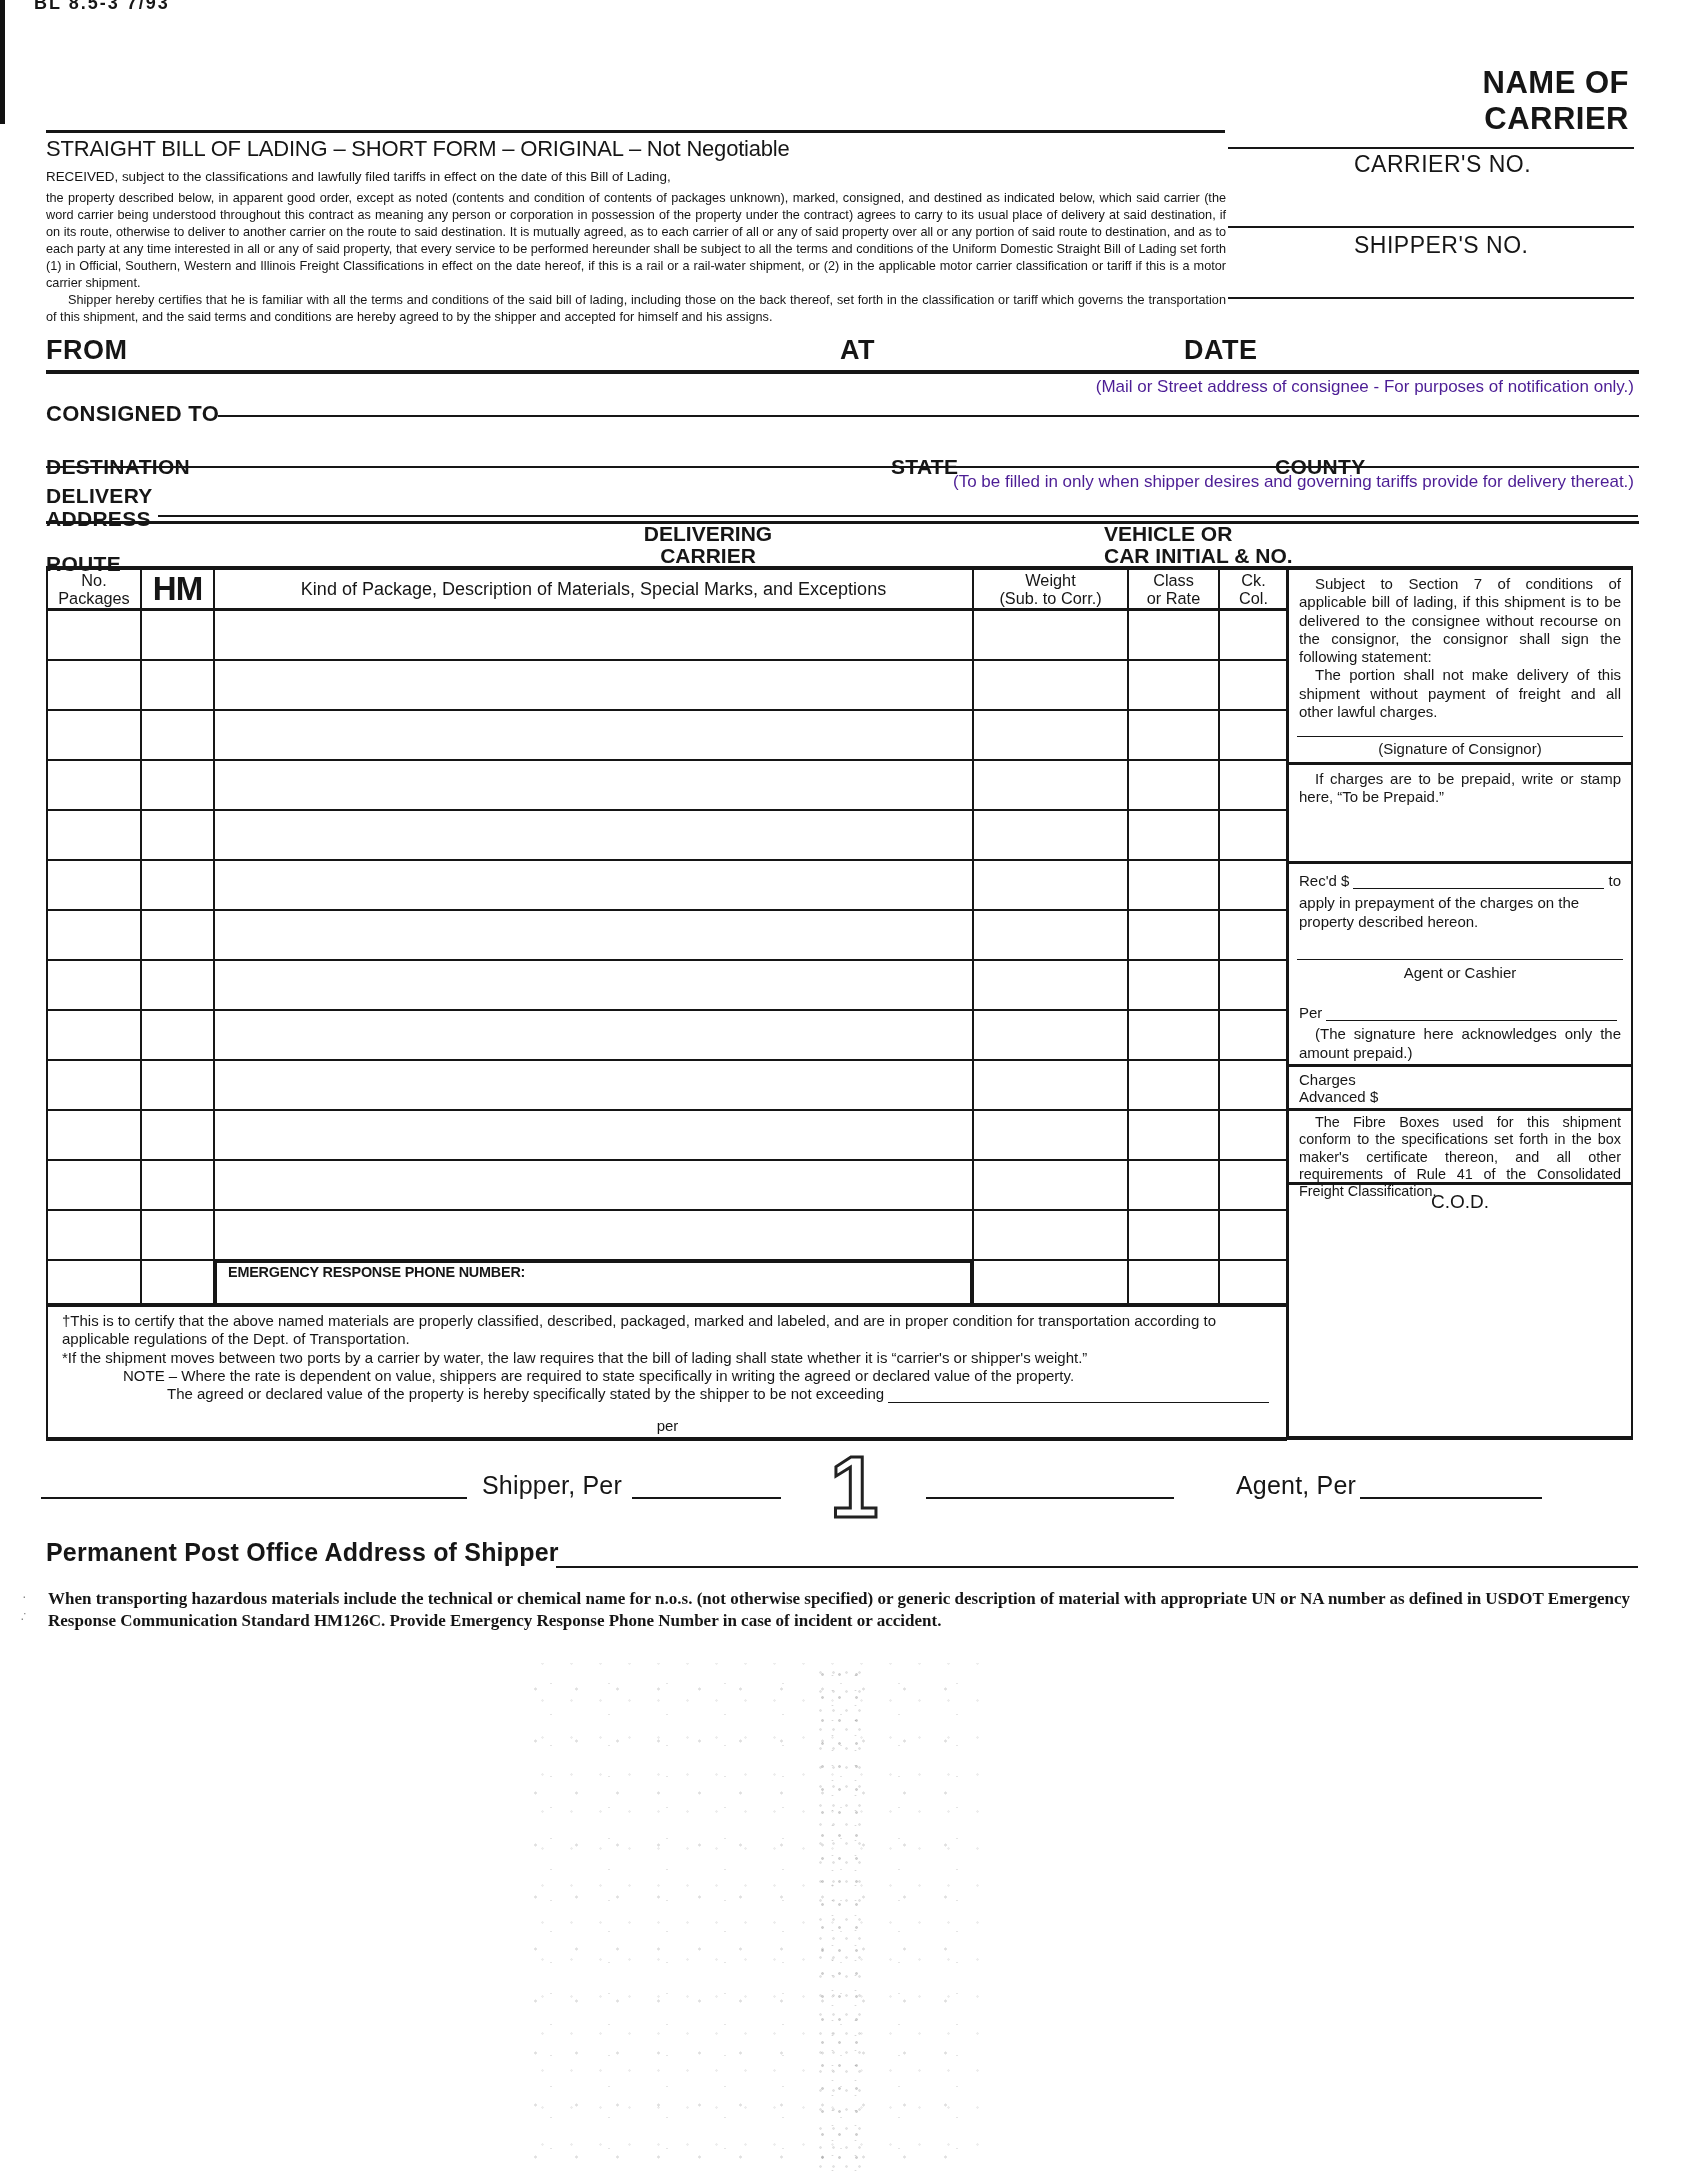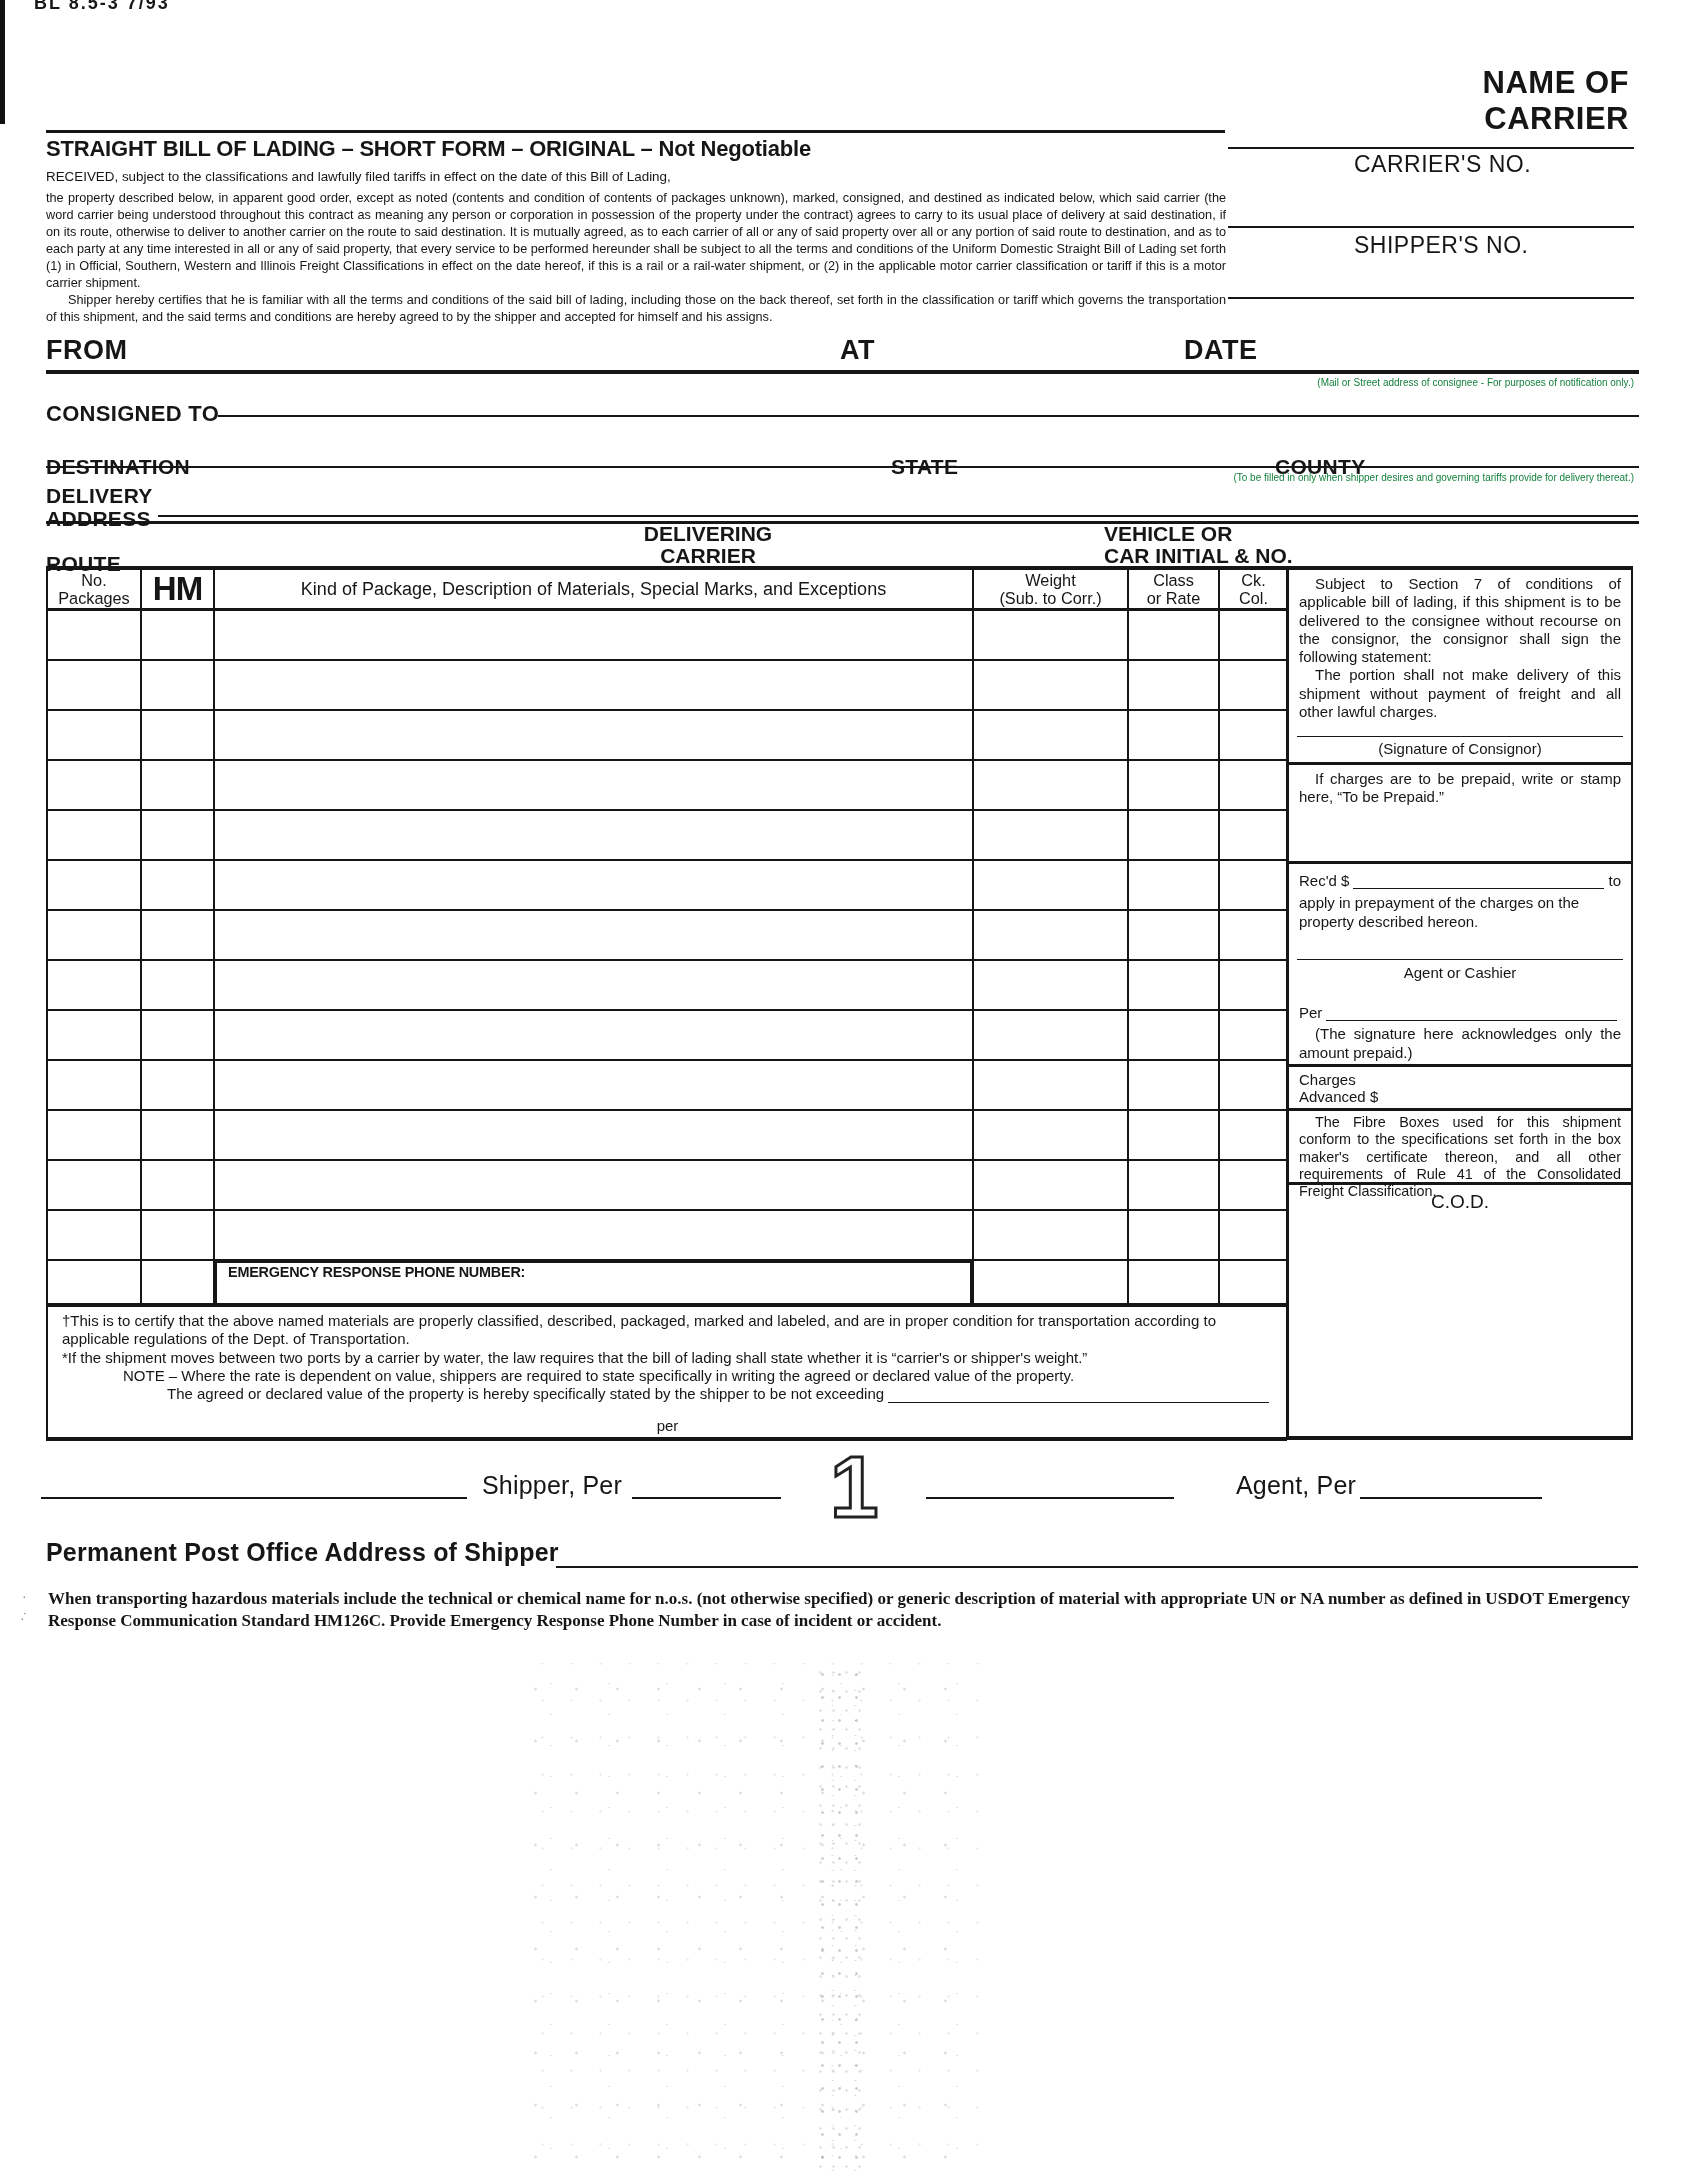--- a/index.html
+++ b/index.html
@@ -6,30 +6,30 @@
   html,body { background:#e8e8e8; }
   .page {
     position:relative; width:1683px; height:2178px; background:#ffffff;
     font-family:"Liberation Sans", sans-serif; color:#161616; overflow:hidden;
     margin:0 auto;
   }
   .abs { position:absolute; }
   .rule { position:absolute; background:#161616; height:2px; }
   .rule.thick { height:4px; }
   .rule.thin { height:1.5px; }
-  .small-note { font-size:10px; color:#15803d; }
+  .small-note { font-size:17px; color:#4c1d95; }
   .just { text-align:justify; }
 
   
   .form-code { left:34px; top:-7px; font-size:18px; font-weight:700; letter-spacing:2px; }
   .edge-bar { left:0; top:0; width:5px; height:124px; background:#111; }
   .carrier-name { right:54px; top:65px; width:317px; text-align:right;
     font-size:31px; font-weight:700; line-height:36px; letter-spacing:0.5px; }
   .no-label { font-size:23px; letter-spacing:0.5px; }
-  .title { left:46px; top:136px; font-size:22px; font-weight:700; letter-spacing:-0.2px; }
+  .title { left:46px; top:136px; font-size:22px; font-weight:400; letter-spacing:-0.2px; }
   .received { left:46px; top:169px; font-size:13.4px; }
   .terms { left:46px; top:190px; width:1180px; font-size:12.7px; line-height:17px; }
   .terms p+p { text-indent:22px; }
 
   
   .bigword { font-size:27px; font-weight:700; letter-spacing:0.5px; }
   .medword { font-size:21px; font-weight:700; letter-spacing:0.3px;margin-top:11px; }
 
   
   .bol-table { position:absolute; left:46px; top:566px; width:1241px; height:741px;

